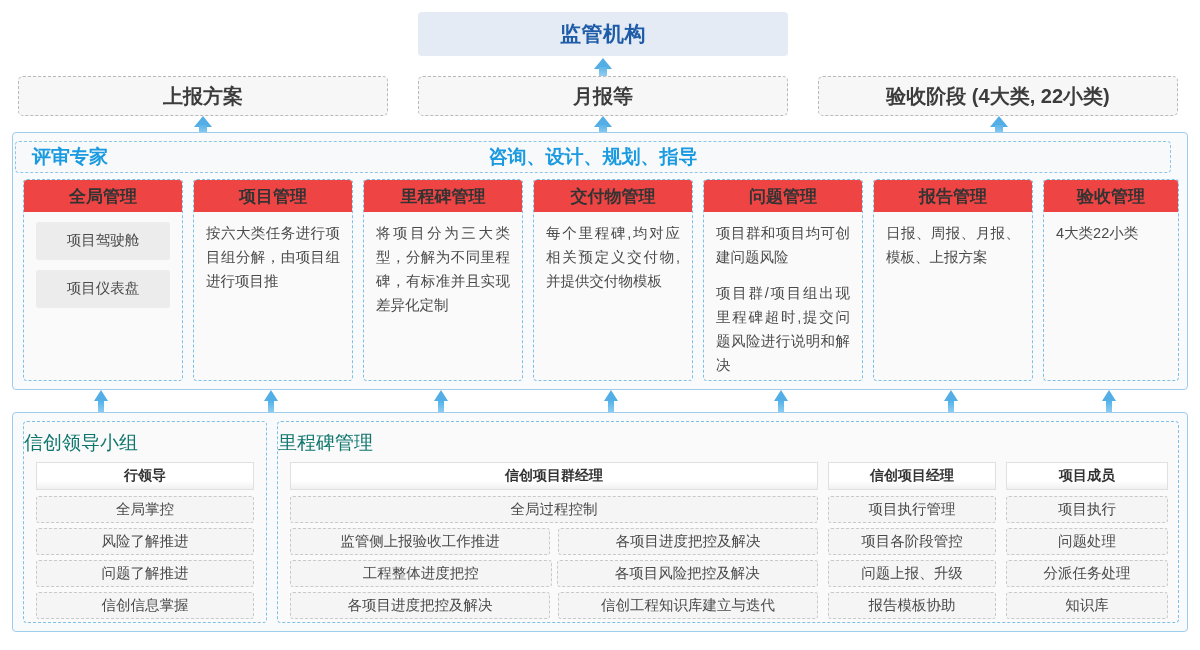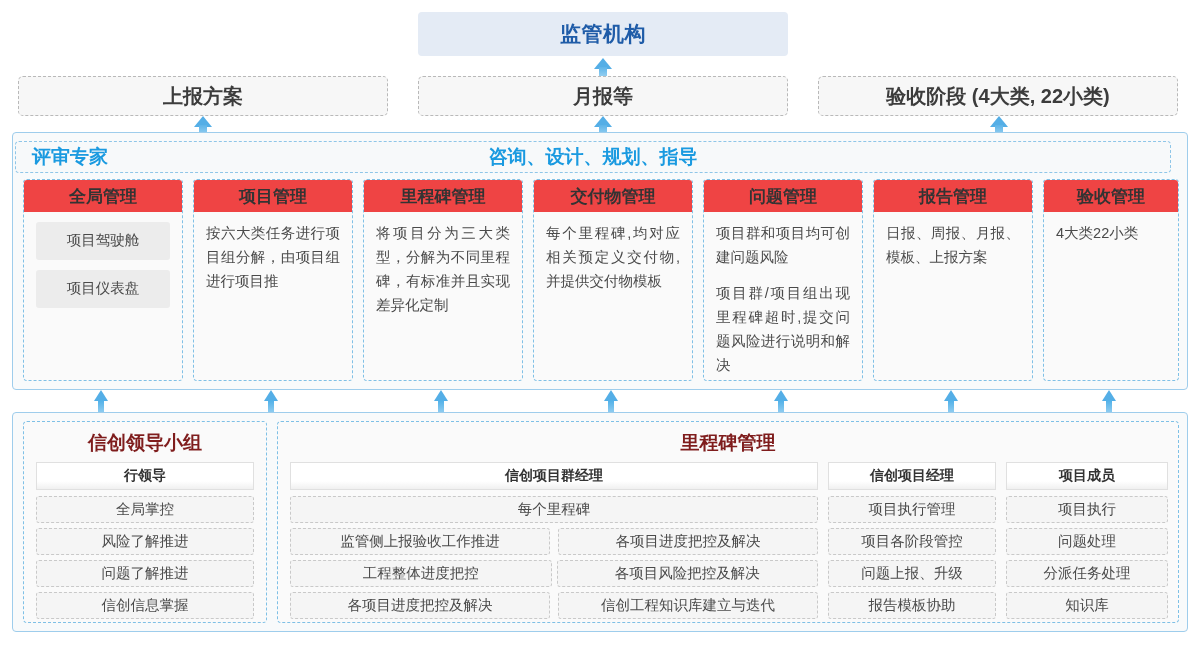--- a/index.html
+++ b/index.html
@@ -146,23 +146,22 @@
     border: 1px solid #9ecdec;
     border-radius: 4px;
     background: #f8fafb;
   }
   .group-box {
     border: 1px dashed #7ec0e6;
     border-radius: 4px;
     background: #fafafa;
   }
   .group-title {
-    text-align: center;
-    color: #7f1d1d;
-    font-weight: bold;
+    color: #0f766e;
+    font-weight: normal;
     font-size: 19px;
     padding-top: 8px;
   }
   .role-head {
     background: linear-gradient(to bottom, #ffffff 70%, #f0f0f0 100%);
     border: 1px solid #e0e0e0;
     border-radius: 0;
     height: 26px;
     display: flex;
     align-items: center;
@@ -323,21 +322,21 @@
         </div>
       </div>
     </div>
 
     <div class="abs group-box" style="left:264px; top:8px; width:902px; height:202px;">
       <div class="group-title">里程碑管理</div>
 
       <div class="abs" style="left:12px; top:40px; width:528px;">
         <div class="role-head">信创项目群经理</div>
         <div class="role-col" style="margin-top:6px;">
-          <div class="role-item">每个里程碑</div>
+          <div class="role-item">全局过程控制</div>
           <div style="display:flex; gap:8px;">
             <div class="role-item" style="flex:1;">监管侧上报验收工作推进</div>
             <div class="role-item" style="flex:1;">各项目进度把控及解决</div>
           </div>
           <div style="display:flex; gap:5px;">
             <div class="role-item" style="flex:1;">工程整体进度把控</div>
             <div class="role-item" style="flex:1;">各项目风险把控及解决</div>
           </div>
           <div style="display:flex; gap:8px;">
             <div class="role-item" style="flex:1;">各项目进度把控及解决</div>

